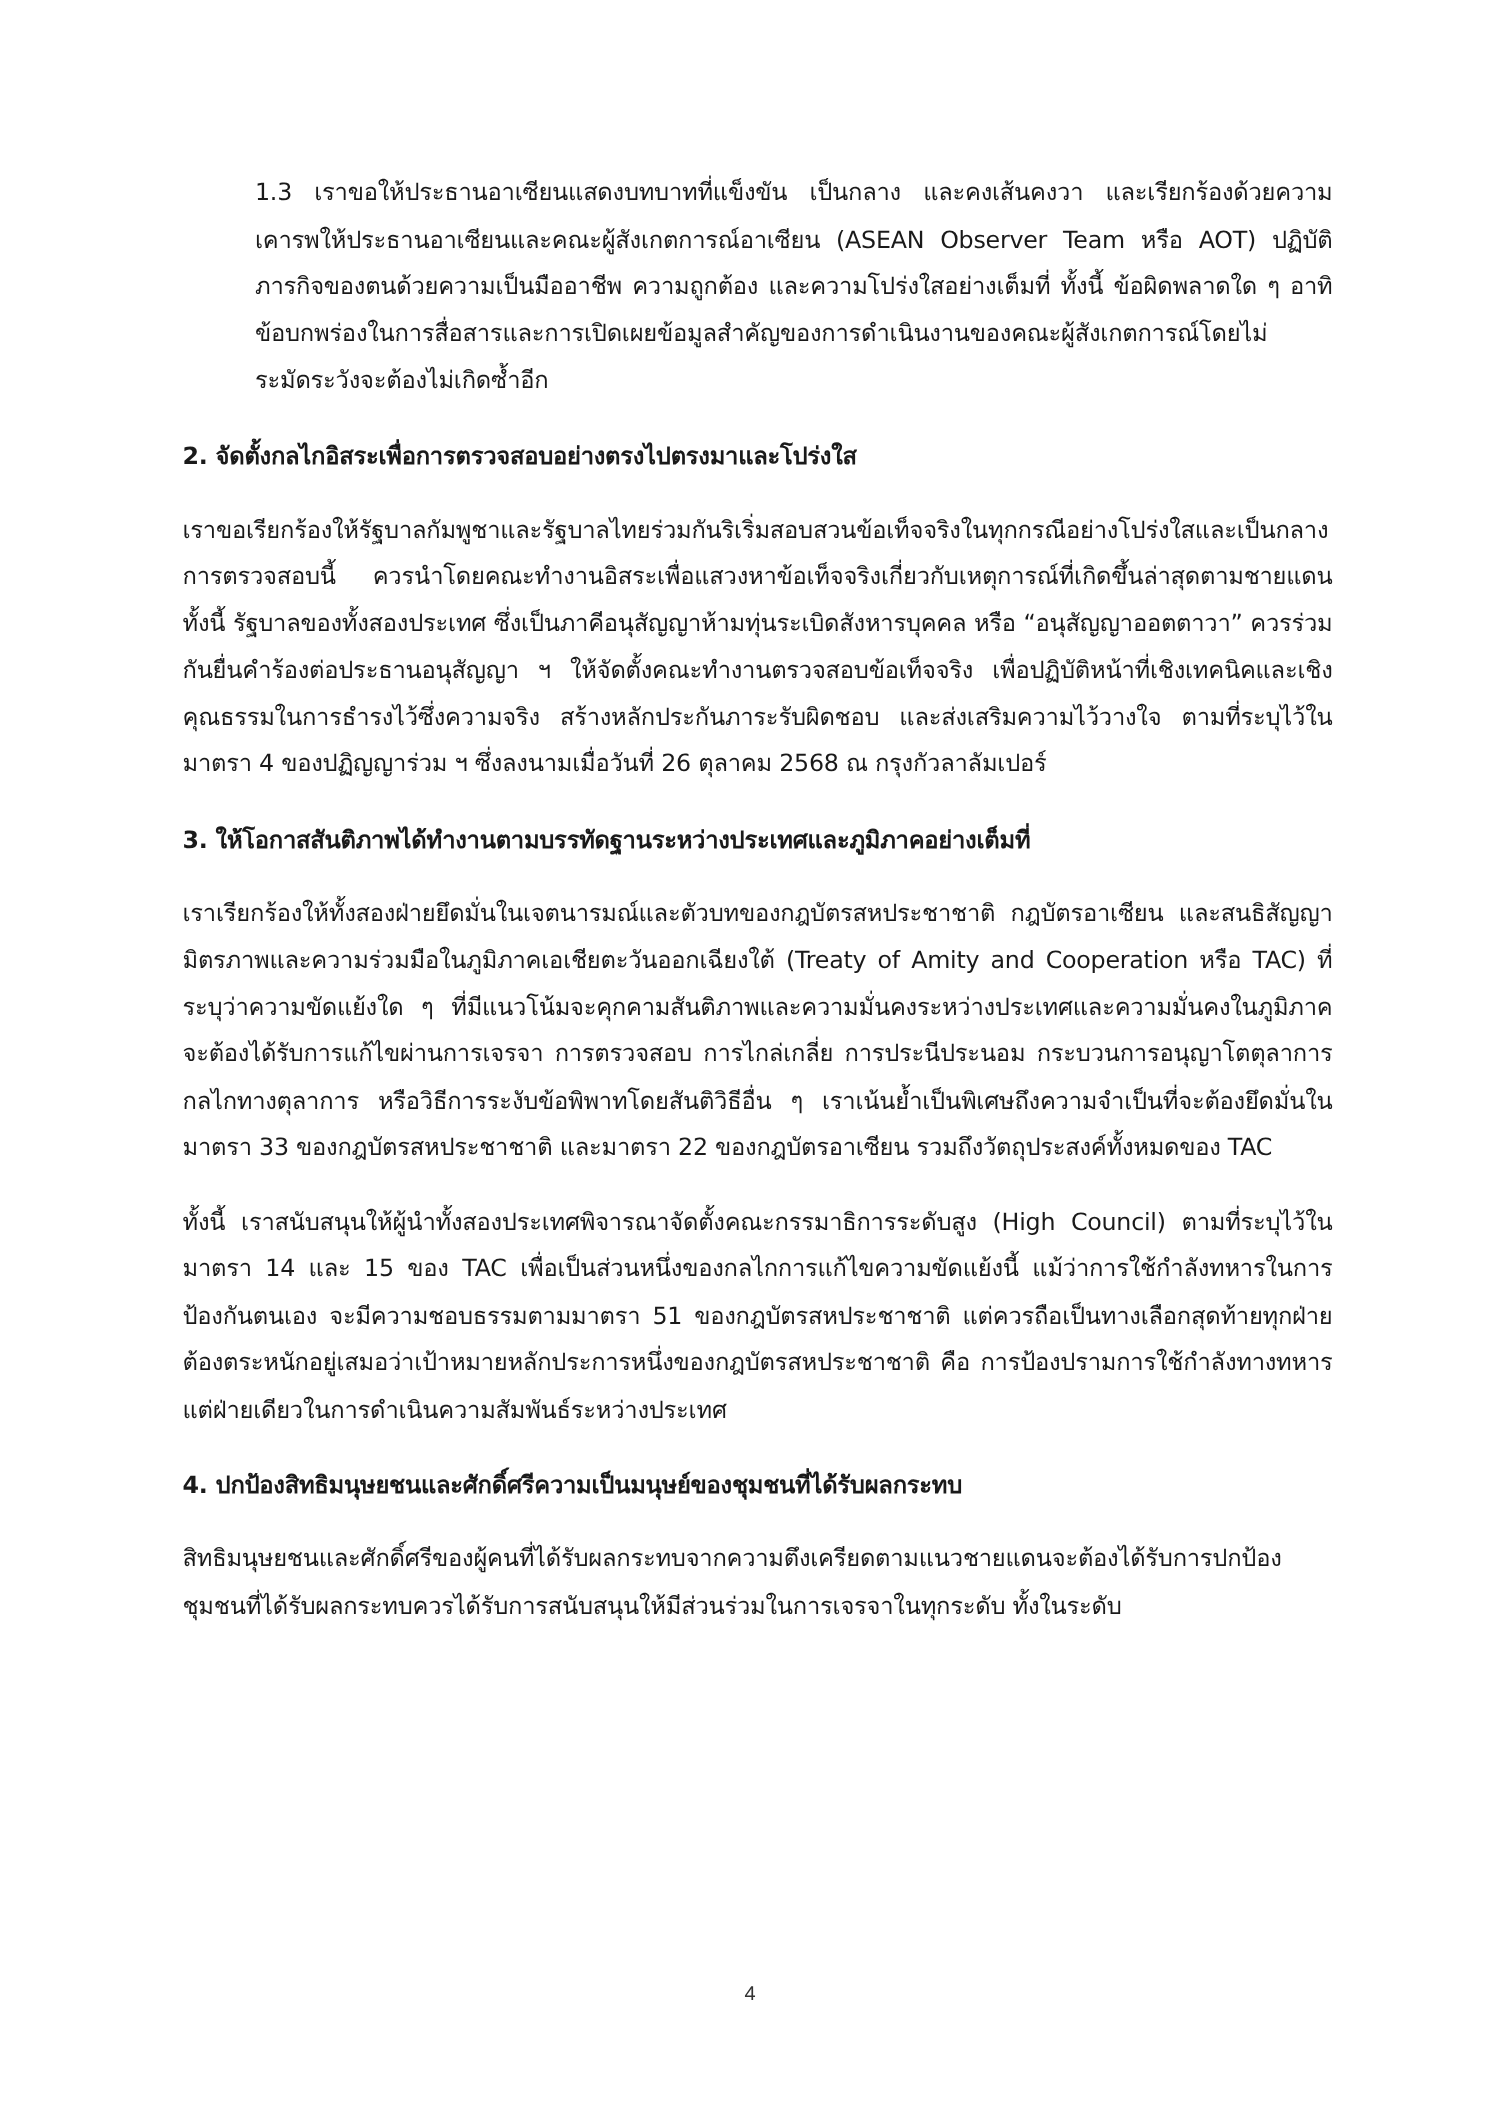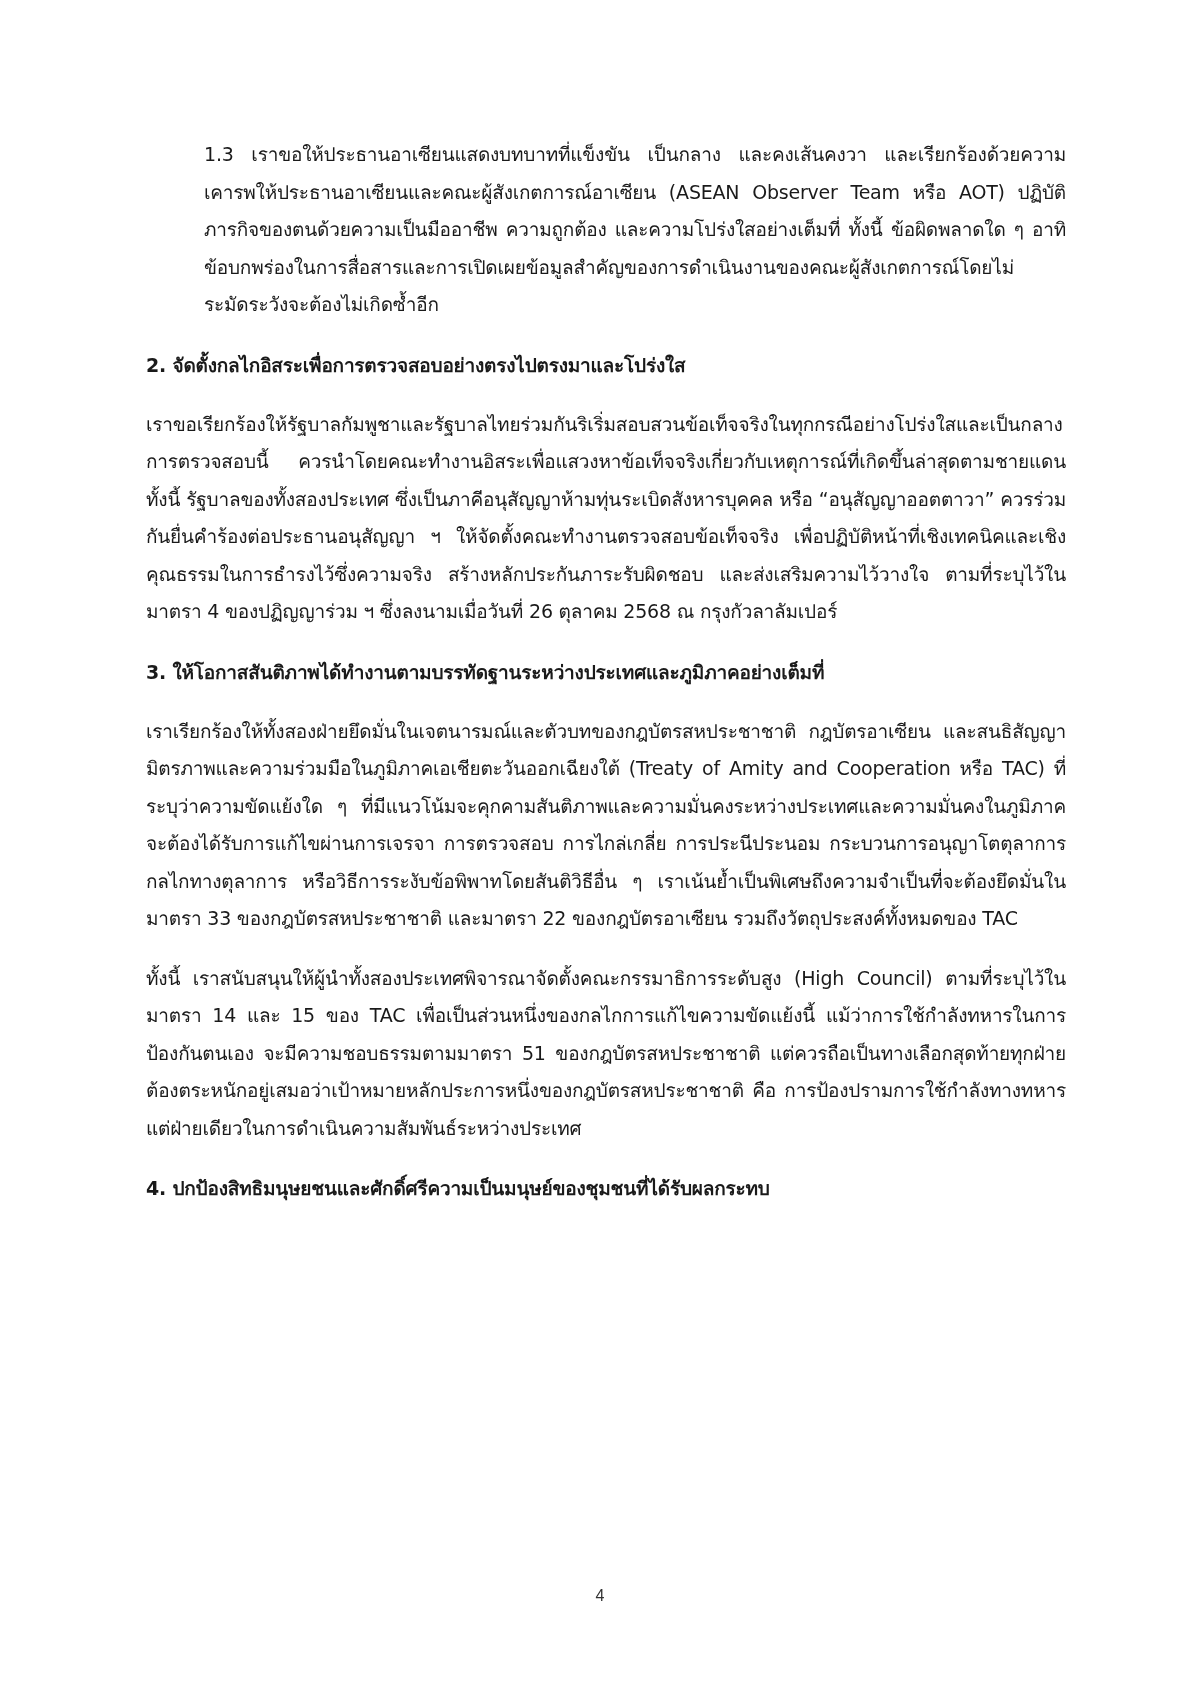--- a/index.html
+++ b/index.html
@@ -62,15 +62,16 @@
 
 <div class="page">
   <div class="content">
     <p class="para indented">1.3 เราขอให้ประธานอาเซียนแสดงบทบาทที่แข็งขัน เป็นกลาง และคงเส้นคงวา และเรียกร้องด้วยความเคารพให้ประธานอาเซียนและคณะผู้สังเกตการณ์อาเซียน (ASEAN Observer Team หรือ AOT) ปฏิบัติภารกิจของตนด้วยความเป็นมืออาชีพ ความถูกต้อง และความโปร่งใสอย่างเต็มที่ ทั้งนี้ ข้อผิดพลาดใด ๆ อาทิ ข้อบกพร่องในการสื่อสารและการเปิดเผยข้อมูลสำคัญของการดำเนินงานของคณะผู้สังเกตการณ์โดยไม่ระมัดระวังจะต้องไม่เกิดซ้ำอีก</p>
     <h2 class="heading">2. จัดตั้งกลไกอิสระเพื่อการตรวจสอบอย่างตรงไปตรงมาและโปร่งใส</h2>
     <p class="para">เราขอเรียกร้องให้รัฐบาลกัมพูชาและรัฐบาลไทยร่วมกันริเริ่มสอบสวนข้อเท็จจริงในทุกกรณีอย่างโปร่งใสและเป็นกลาง การตรวจสอบนี้ ควรนำโดยคณะทำงานอิสระเพื่อแสวงหาข้อเท็จจริงเกี่ยวกับเหตุการณ์ที่เกิดขึ้นล่าสุดตามชายแดน ทั้งนี้ รัฐบาลของทั้งสองประเทศ ซึ่งเป็นภาคีอนุสัญญาห้ามทุ่นระเบิดสังหารบุคคล หรือ “อนุสัญญาออตตาวา” ควรร่วมกันยื่นคำร้องต่อประธานอนุสัญญา ฯ ให้จัดตั้งคณะทำงานตรวจสอบข้อเท็จจริง เพื่อปฏิบัติหน้าที่เชิงเทคนิคและเชิงคุณธรรมในการธำรงไว้ซึ่งความจริง สร้างหลักประกันภาระรับผิดชอบ และส่งเสริมความไว้วางใจ ตามที่ระบุไว้ในมาตรา 4 ของปฏิญญาร่วม ฯ ซึ่งลงนามเมื่อวันที่ 26 ตุลาคม 2568 ณ กรุงกัวลาลัมเปอร์</p>
     <h2 class="heading">3. ให้โอกาสสันติภาพได้ทำงานตามบรรทัดฐานระหว่างประเทศและภูมิภาคอย่างเต็มที่</h2>
     <p class="para">เราเรียกร้องให้ทั้งสองฝ่ายยึดมั่นในเจตนารมณ์และตัวบทของกฎบัตรสหประชาชาติ กฎบัตรอาเซียน และสนธิสัญญามิตรภาพและความร่วมมือในภูมิภาคเอเชียตะวันออกเฉียงใต้ (Treaty of Amity and Cooperation หรือ TAC) ที่ระบุว่าความขัดแย้งใด ๆ ที่มีแนวโน้มจะคุกคามสันติภาพและความมั่นคงระหว่างประเทศและความมั่นคงในภูมิภาค จะต้องได้รับการแก้ไขผ่านการเจรจา การตรวจสอบ การไกล่เกลี่ย การประนีประนอม กระบวนการอนุญาโตตุลาการ กลไกทางตุลาการ หรือวิธีการระงับข้อพิพาทโดยสันติวิธีอื่น ๆ เราเน้นย้ำเป็นพิเศษถึงความจำเป็นที่จะต้องยึดมั่นในมาตรา 33 ของกฎบัตรสหประชาชาติ และมาตรา 22 ของกฎบัตรอาเซียน รวมถึงวัตถุประสงค์ทั้งหมดของ TAC</p>
     <p class="para">ทั้งนี้ เราสนับสนุนให้ผู้นำทั้งสองประเทศพิจารณาจัดตั้งคณะกรรมาธิการระดับสูง (High Council) ตามที่ระบุไว้ใน มาตรา 14 และ 15 ของ TAC เพื่อเป็นส่วนหนึ่งของกลไกการแก้ไขความขัดแย้งนี้ แม้ว่าการใช้กำลังทหารในการป้องกันตนเอง จะมีความชอบธรรมตามมาตรา 51 ของกฎบัตรสหประชาชาติ แต่ควรถือเป็นทางเลือกสุดท้ายทุกฝ่ายต้องตระหนักอยู่เสมอว่าเป้าหมายหลักประการหนึ่งของกฎบัตรสหประชาชาติ คือ การป้องปรามการใช้กำลังทางทหารแต่ฝ่ายเดียวในการดำเนินความสัมพันธ์ระหว่างประเทศ</p>
     <h2 class="heading">4. ปกป้องสิทธิมนุษยชนและศักดิ์ศรีความเป็นมนุษย์ของชุมชนที่ได้รับผลกระทบ</h2>
+    <p class="para">สิทธิมนุษยชนและศักดิ์ศรีของผู้คนที่ได้รับผลกระทบจากความตึงเครียดตามแนวชายแดนจะต้องได้รับการปกป้อง ชุมชนที่ได้รับผลกระทบควรได้รับการสนับสนุนให้มีส่วนร่วมในการเจรจาในทุกระดับ ทั้งในระดับ</p>
   </div>
   <div class="page-number">4</div>
 </div>
 
 </body></html>

